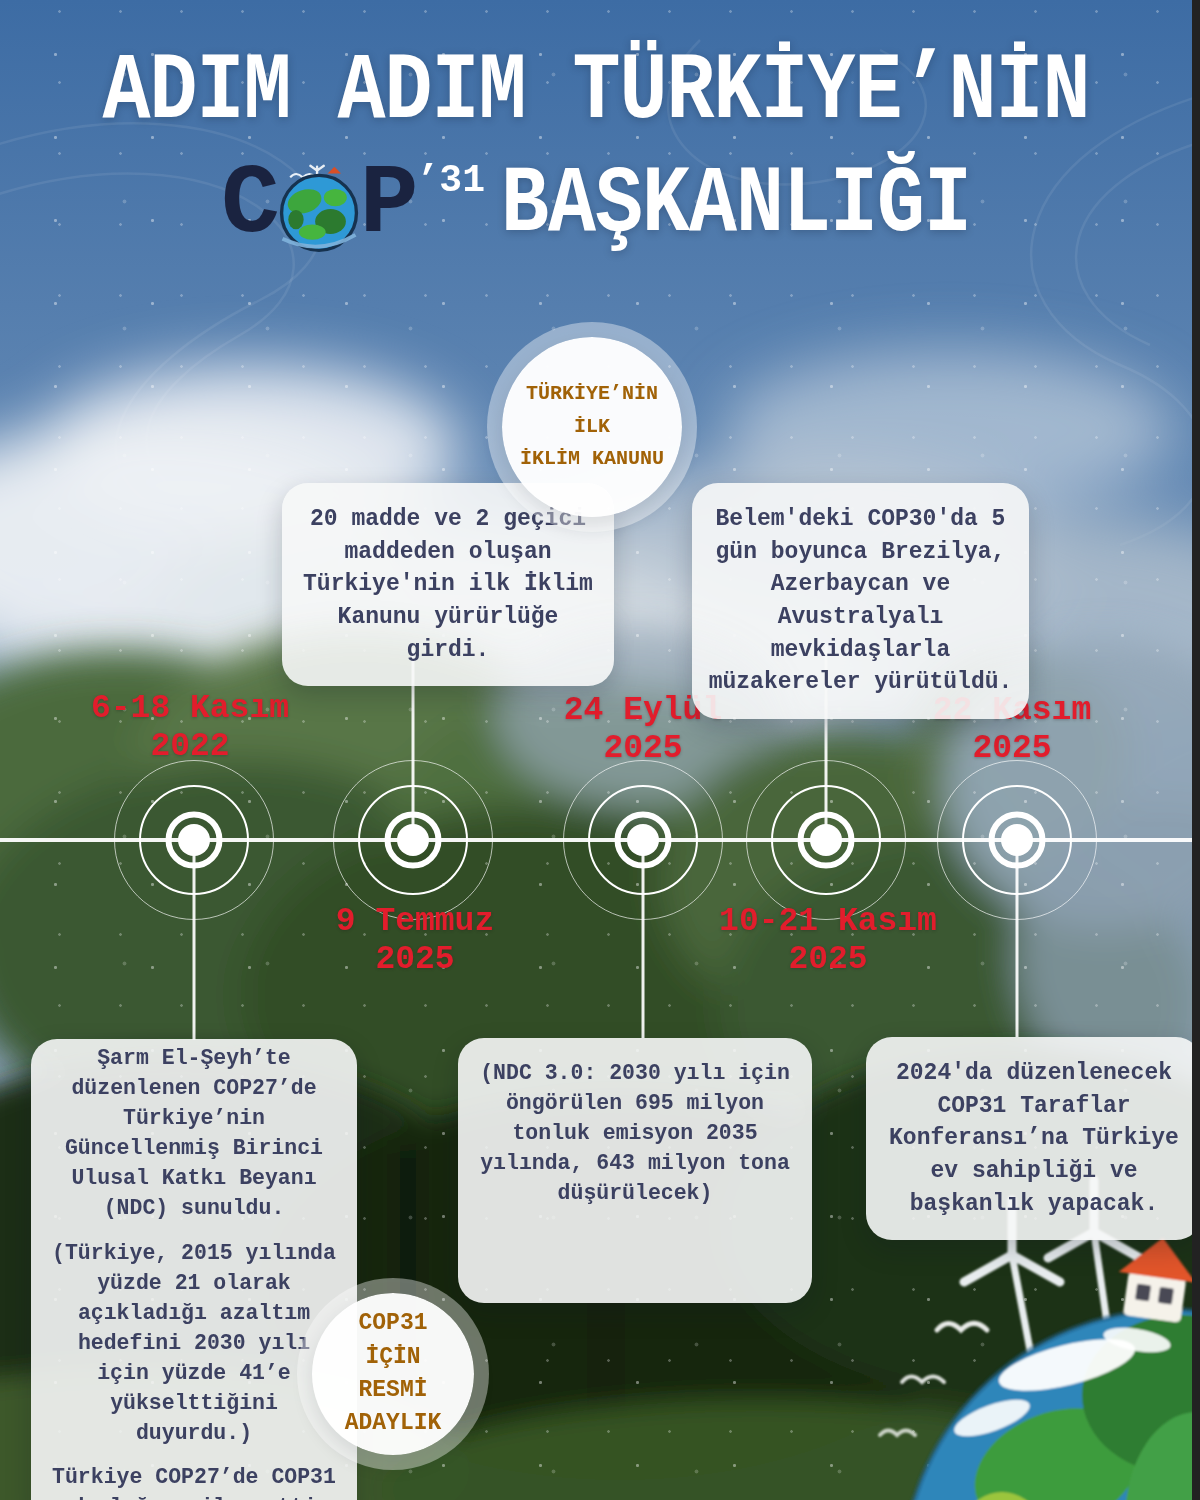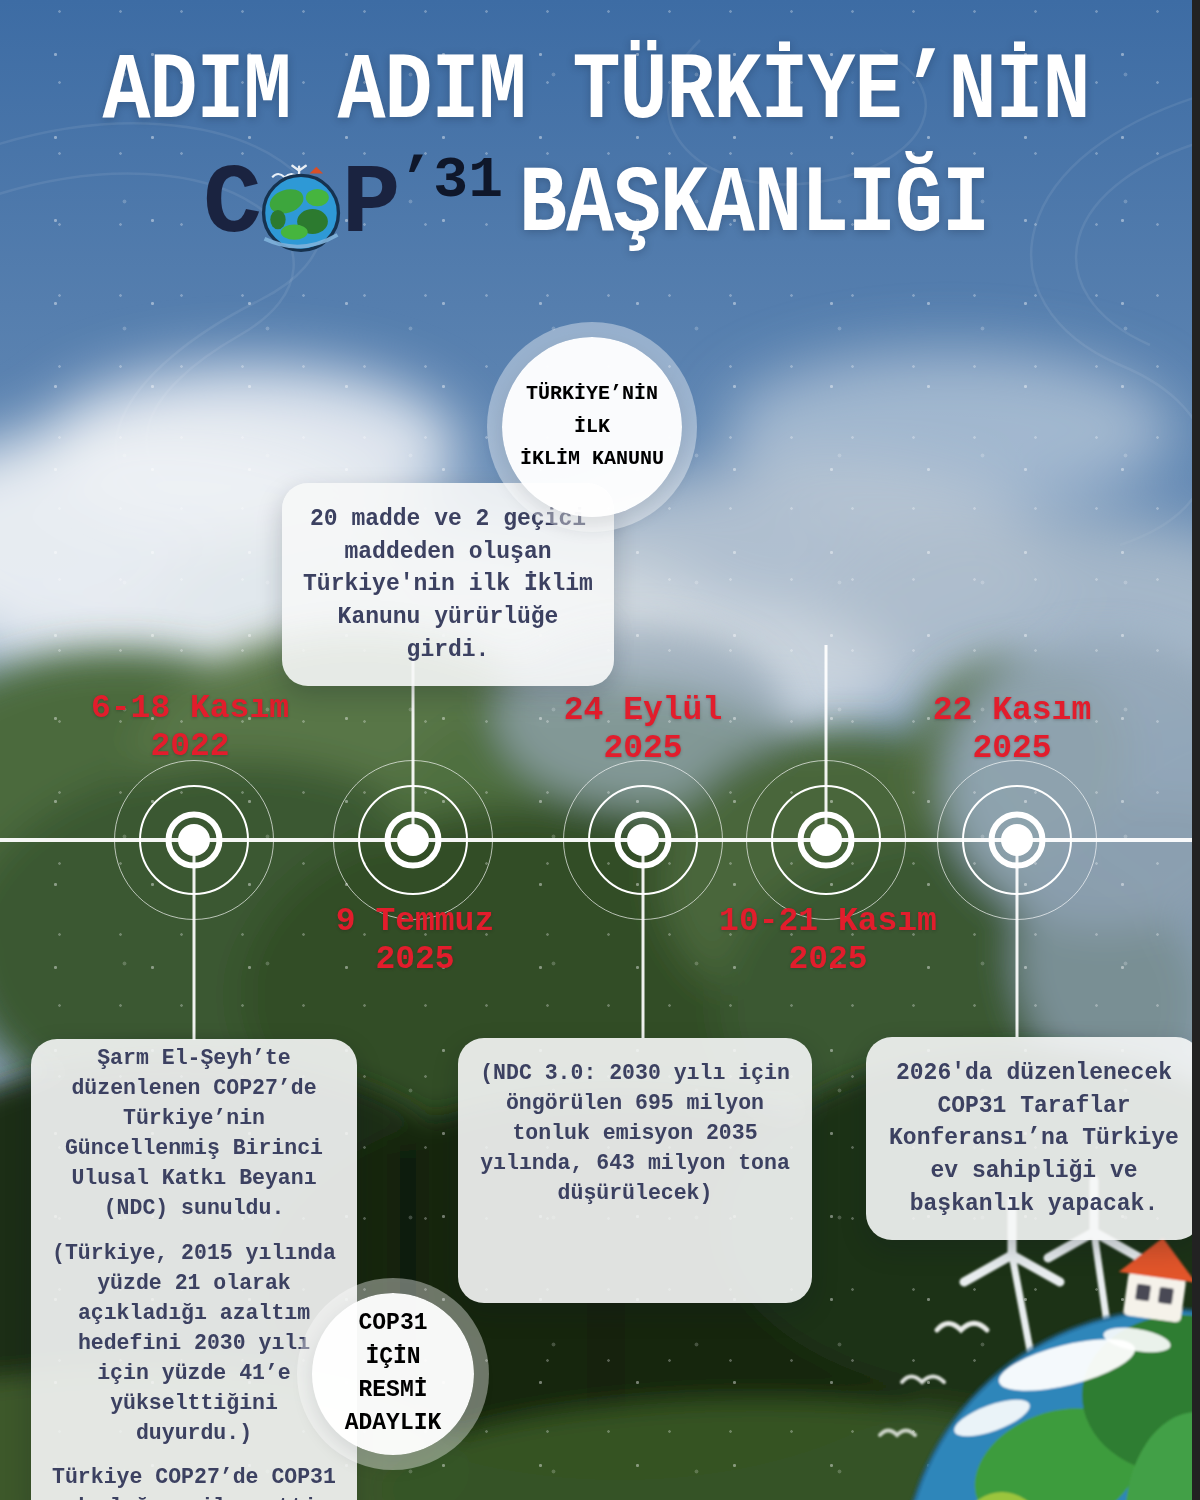--- a/index.html
+++ b/index.html
@@ -16,21 +16,21 @@
   
   .hdr{position:absolute;left:0;right:0;top:50px;z-index:4;text-align:center;color:#fff;}
   .t-line1{display:inline-block;font-size:80px;font-weight:bold;letter-spacing:-1px;line-height:.95;
     transform:scaleY(1.18);transform-origin:50% 20%;text-shadow:0 2px 8px rgba(10,25,45,.25);}
   .t-line2{margin-top:30px;display:flex;justify-content:center;align-items:center;gap:16px;}
   .t-word{display:inline-block;font-size:80px;font-weight:bold;letter-spacing:-1px;line-height:.95;
     transform:scaleY(1.18);text-shadow:0 2px 8px rgba(10,25,45,.25);}
   .cop-logo{display:flex;align-items:center;}
   .cop-letter{font-size:98px;font-weight:bold;color:#1a2340;letter-spacing:-2px;line-height:1;}
   .cop-globe{width:96px;height:96px;margin:0 -7px;transform:translateY(5px);}
-  .cop-year{font-size:58px;font-weight:bold;color:#0f172a;line-height:1;transform:translateY(-24px);}
+  .cop-year{font-size:38px;font-weight:bold;color:#ffffff;line-height:1;transform:translateY(-24px);}
   
   .hline{position:absolute;left:0;width:1200px;top:838px;height:4px;background:rgba(255,255,255,.95);z-index:2;}
   .vline{position:absolute;width:3px;background:rgba(255,255,255,.92);transform:translateX(-50%);z-index:2;}
   .node{position:absolute;width:164px;height:164px;transform:translate(-50%,-50%);z-index:3;}
   .node>div{position:absolute;top:50%;left:50%;transform:translate(-50%,-50%);border-radius:50%;}
   .n-big{width:158px;height:158px;border:1.5px solid rgba(255,255,255,.65);}
   .n-thin{width:106px;height:106px;border:2px solid #fff;}
   .n-ring{width:45px;height:45px;border:6px solid #fff;}
   .n-dot{width:32px;height:32px;background:#fff;}
   .date-label{position:absolute;transform:translateX(-50%);width:320px;text-align:center;z-index:3;
@@ -41,21 +41,21 @@
     box-shadow:0 10px 26px rgba(15,25,35,.22);color:#3c4161;text-align:center;
     padding:20px 16px;font-weight:bold;}
   .card p{margin:0;}
   .card p + p{margin-top:14px;}
   .fs23{font-size:23px;line-height:1.42;margin-left:24px;}
   .fs22{font-size:21.5px;line-height:1.4;}
   
   .badge{position:absolute;z-index:5;border-radius:50%;background:rgba(255,255,255,.97);
     box-shadow:0 0 0 15px rgba(255,255,255,.38), 0 8px 20px rgba(15,25,35,.2);
     display:flex;align-items:center;justify-content:center;text-align:center;}
-  .badge-text{color:#000000;font-weight:bold;white-space:pre-line;}
+  .badge-text{color:#a16207;font-weight:bold;white-space:pre-line;}
   .b1-text{font-size:20px;line-height:1.62;}
   .b2-text{font-size:23px;line-height:1.45;}
   .illu{position:absolute;right:0;bottom:0;width:340px;height:340px;z-index:3;}
 </style>
 </head>
 <body>
 
 <div class="poster">
 
   <svg class="bg-svg" width="1200" height="1500" viewBox="0 0 1200 1500">
@@ -209,33 +209,36 @@
 2025</div>
   <div class="date-label" style="left:828px;top:903px;">10-21 Kasım
 2025</div>
   <div class="date-label" style="left:1012px;top:692px;">22 Kasım
 2025</div>
 
   <div class="card fs23" style="left:258px;top:483px;width:300px;min-height:125px;">
     <p>20 madde ve 2 geçici maddeden oluşan Türkiye'nin ilk İklim Kanunu yürürlüğe girdi.</p>
   </div>
 
+  <div class="card fs23" style="left:668px;top:483px;width:305px;min-height:122px;">
+    <p>Belem'deki COP30'da 5 gün boyunca Brezilya, Azerbaycan ve Avustralyalı mevkidaşlarla müzakereler yürütüldü.</p>
+  </div>
 
   <div class="card fs22" style="left:31px;top:1039px;width:294px;min-height:330px;padding:4px 16px;">
     <p>Şarm El-Şeyh’te düzenlenen COP27’de Türkiye’nin Güncellenmiş Birinci Ulusal Katkı Beyanı (NDC) sunuldu.</p>
     <p>(Türkiye, 2015 yılında yüzde 21 olarak açıkladığı azaltım hedefini 2030 yılı için yüzde 41’e yükselttiğini duyurdu.)</p>
     <p>Türkiye COP27’de COP31 adaylığını ilan etti.</p>
   </div>
 
   <div class="card fs22" style="left:458px;top:1038px;width:322px;min-height:225px;padding:20px 16px;">
     <p>(NDC 3.0: 2030 yılı için öngörülen 695 milyon tonluk emisyon 2035 yılında, 643 milyon tona düşürülecek)</p>
   </div>
 
   <div class="card fs23" style="left:842px;top:1037px;width:304px;min-height:118px;">
-    <p>2026'da düzenlenecek COP31 Taraflar Konferansı’na Türkiye ev sahipliği ve başkanlık yapacak.</p>
+    <p>2024'da düzenlenecek COP31 Taraflar Konferansı’na Türkiye ev sahipliği ve başkanlık yapacak.</p>
   </div>
 
   <svg class="illu" viewBox="0 0 340 340">
     <defs>
       <clipPath id="gc">
           <circle cx="320" cy="420" r="270"></circle>
         </clipPath>
       <filter id="sb" x="-20%" y="-20%" width="140%" height="140%">
           <feGaussianBlur stdDeviation="1.3"></feGaussianBlur>
         </filter>

